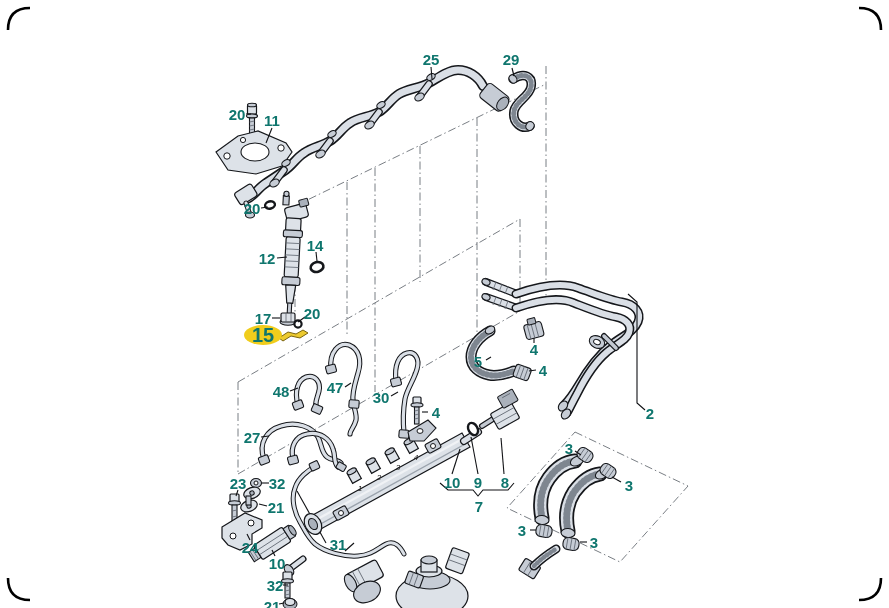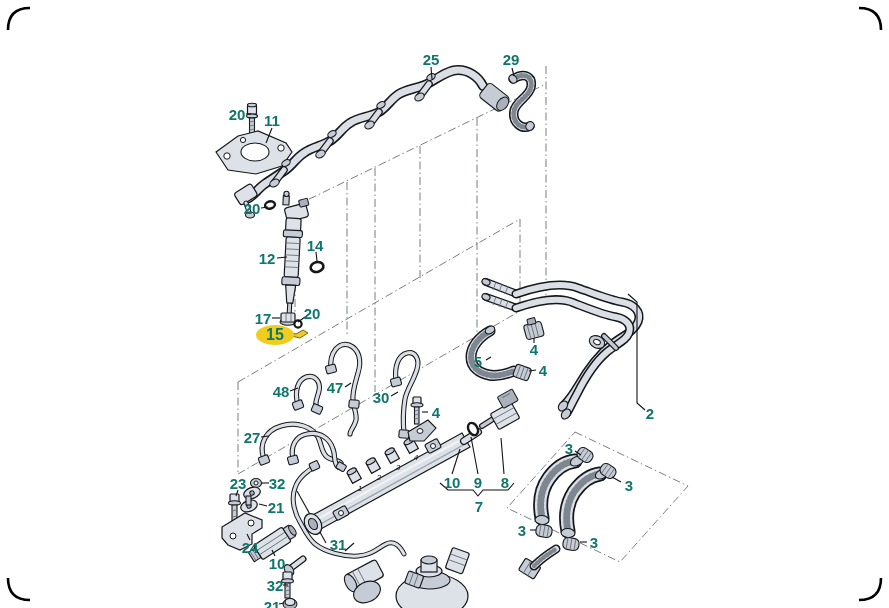--- a/index.html
+++ b/index.html
@@ -22,21 +22,21 @@
   .yl{fill:#ecca2f;stroke:#7a6410;stroke-width:1;}
   .thin{stroke:#5f6670;stroke-width:0.8;}
   
   .lbl{
     position:absolute;transform:translate(-50%,-50%);
     font-weight:bold;font-size:15px;color:#0f766e;line-height:1;
     white-space:nowrap;
   }
   .badge{
     background:#f0cd1c;border-radius:50%;
-    width:38px;height:20px;line-height:20px;text-align:center;font-size:16px;margin-left:12px;
+    width:38px;height:20px;line-height:20px;text-align:center;font-size:20px;
   }
   .railnum{
     position:absolute;transform:translate(-50%,-50%);
     font-size:8px;font-style:italic;color:#1a1a1a;line-height:1;
   }
 </style>
 </head>
 <body>
 
 <div class="stage">

